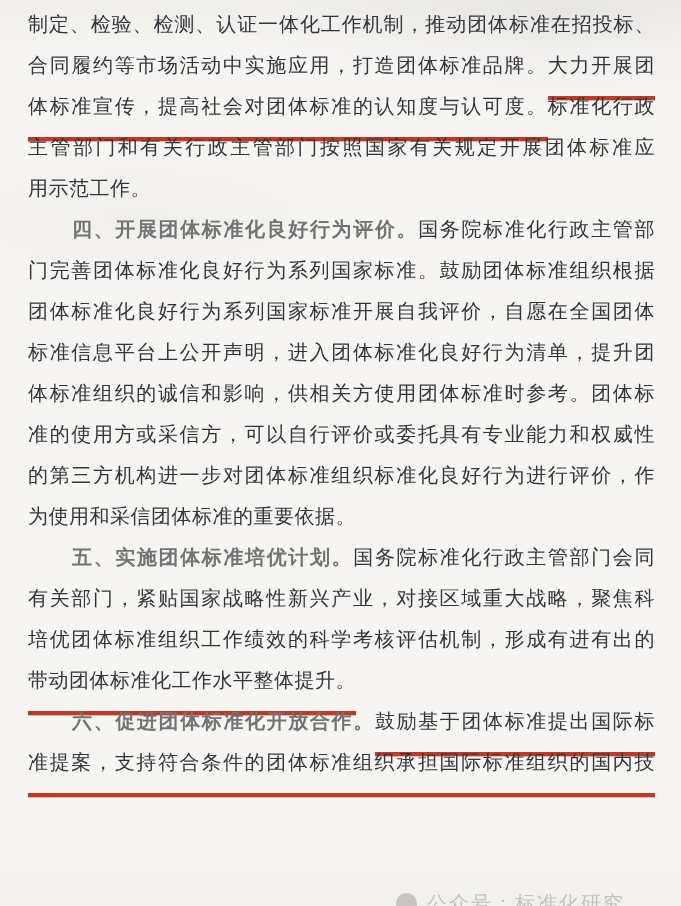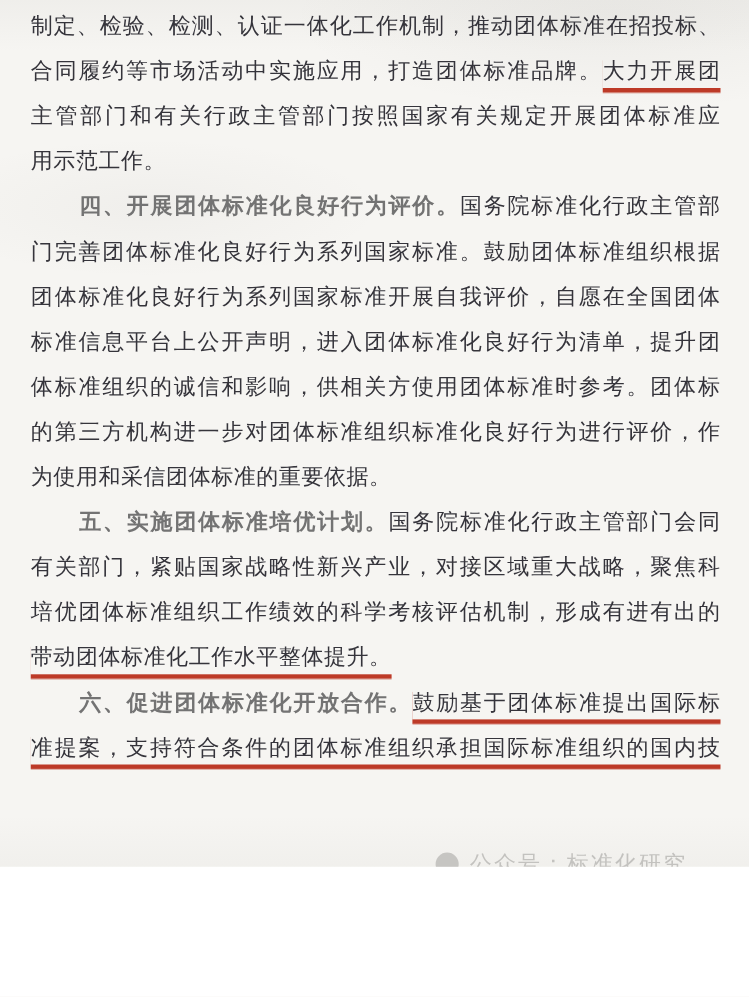--- a/index.html
+++ b/index.html
@@ -1,19 +1,19 @@
 <!DOCTYPE html>
 <html><head>
 <meta charset="utf-8">
 <style>
   html,body { margin:0; padding:0; }
   .page {
     position: relative;
     width: 681px;
-    height: 788px;
+    height: 906px;
     background: #f6f5f2;
     overflow: hidden;
     font-family: "Liberation Serif", "DejaVu Serif", serif;
     color: #35343b;
   }
   
   .page::before {
     content:"";
     position:absolute; inset:0;
     background:
@@ -39,21 +39,21 @@
     overflow: visible;
   }
   .line.last {
     text-align-last: left;
   }
   .line.indent {
     text-indent: 2.2em;
   }
   .bold { font-weight: 700; color:#737373; }
   .hl {
-    padding-bottom: 4px;
+    padding-bottom: 20px;
     border-bottom: 4px solid #bd3a27;
     box-shadow: 0 1px 0 rgba(189,58,39,0.35);
   }
   .watermark {
     position: absolute;
     left: 396px;
     bottom: -11px;
     display: flex;
     align-items: center;
     gap: 10px;
@@ -73,27 +73,29 @@
     white-space: nowrap;
   }
 </style>
 </head>
 <body>
 
 <div class="page">
   <div class="text-block" id="doc-body">
       <div class="line"><span>制定、检验、检测、认证一体化工作机制，推动团体标准在招投标、</span></div>
       <div class="line"><span>合同履约等市场活动中实施应用，打造团体标准品牌。</span><span class="hl">大力开展团</span></div>
+      <div class="line"><span class="hl">体标准宣传，提高社会对团体标准的认知度与认可度。</span><span>标准化行政</span></div>
       <div class="line"><span>主管部门和有关行政主管部门按照国家有关规定开展团体标准应</span></div>
       <div class="line last"><span>用示范工作。</span></div>
       <div class="line indent"><span class="bold">四、开展团体标准化良好行为评价。</span><span>国务院标准化行政主管部</span></div>
       <div class="line"><span>门完善团体标准化良好行为系列国家标准。鼓励团体标准组织根据</span></div>
       <div class="line"><span>团体标准化良好行为系列国家标准开展自我评价，自愿在全国团体</span></div>
       <div class="line"><span>标准信息平台上公开声明，进入团体标准化良好行为清单，提升团</span></div>
       <div class="line"><span>体标准组织的诚信和影响，供相关方使用团体标准时参考。团体标</span></div>
+      <div class="line"><span>准的使用方或采信方，可以自行评价或委托具有专业能力和权威性</span></div>
       <div class="line"><span>的第三方机构进一步对团体标准组织标准化良好行为进行评价，作</span></div>
       <div class="line last"><span>为使用和采信团体标准的重要依据。</span></div>
       <div class="line indent"><span class="bold">五、实施团体标准培优计划。</span><span>国务院标准化行政主管部门会同</span></div>
       <div class="line"><span>有关部门，紧贴国家战略性新兴产业，对接区域重大战略，聚焦科</span></div>
       <div class="line"><span>培优团体标准组织工作绩效的科学考核评估机制，形成有进有出的</span></div>
       <div class="line last"><span class="hl">带动团体标准化工作水平整体提升。</span></div>
       <div class="line indent"><span class="bold">六、促进团体标准化开放合作。</span><span class="hl">鼓励基于团体标准提出国际标</span></div>
       <div class="line"><span class="hl">准提案，支持符合条件的团体标准组织承担国际标准组织的国内技</span></div>
     </div>
   <div class="watermark">

